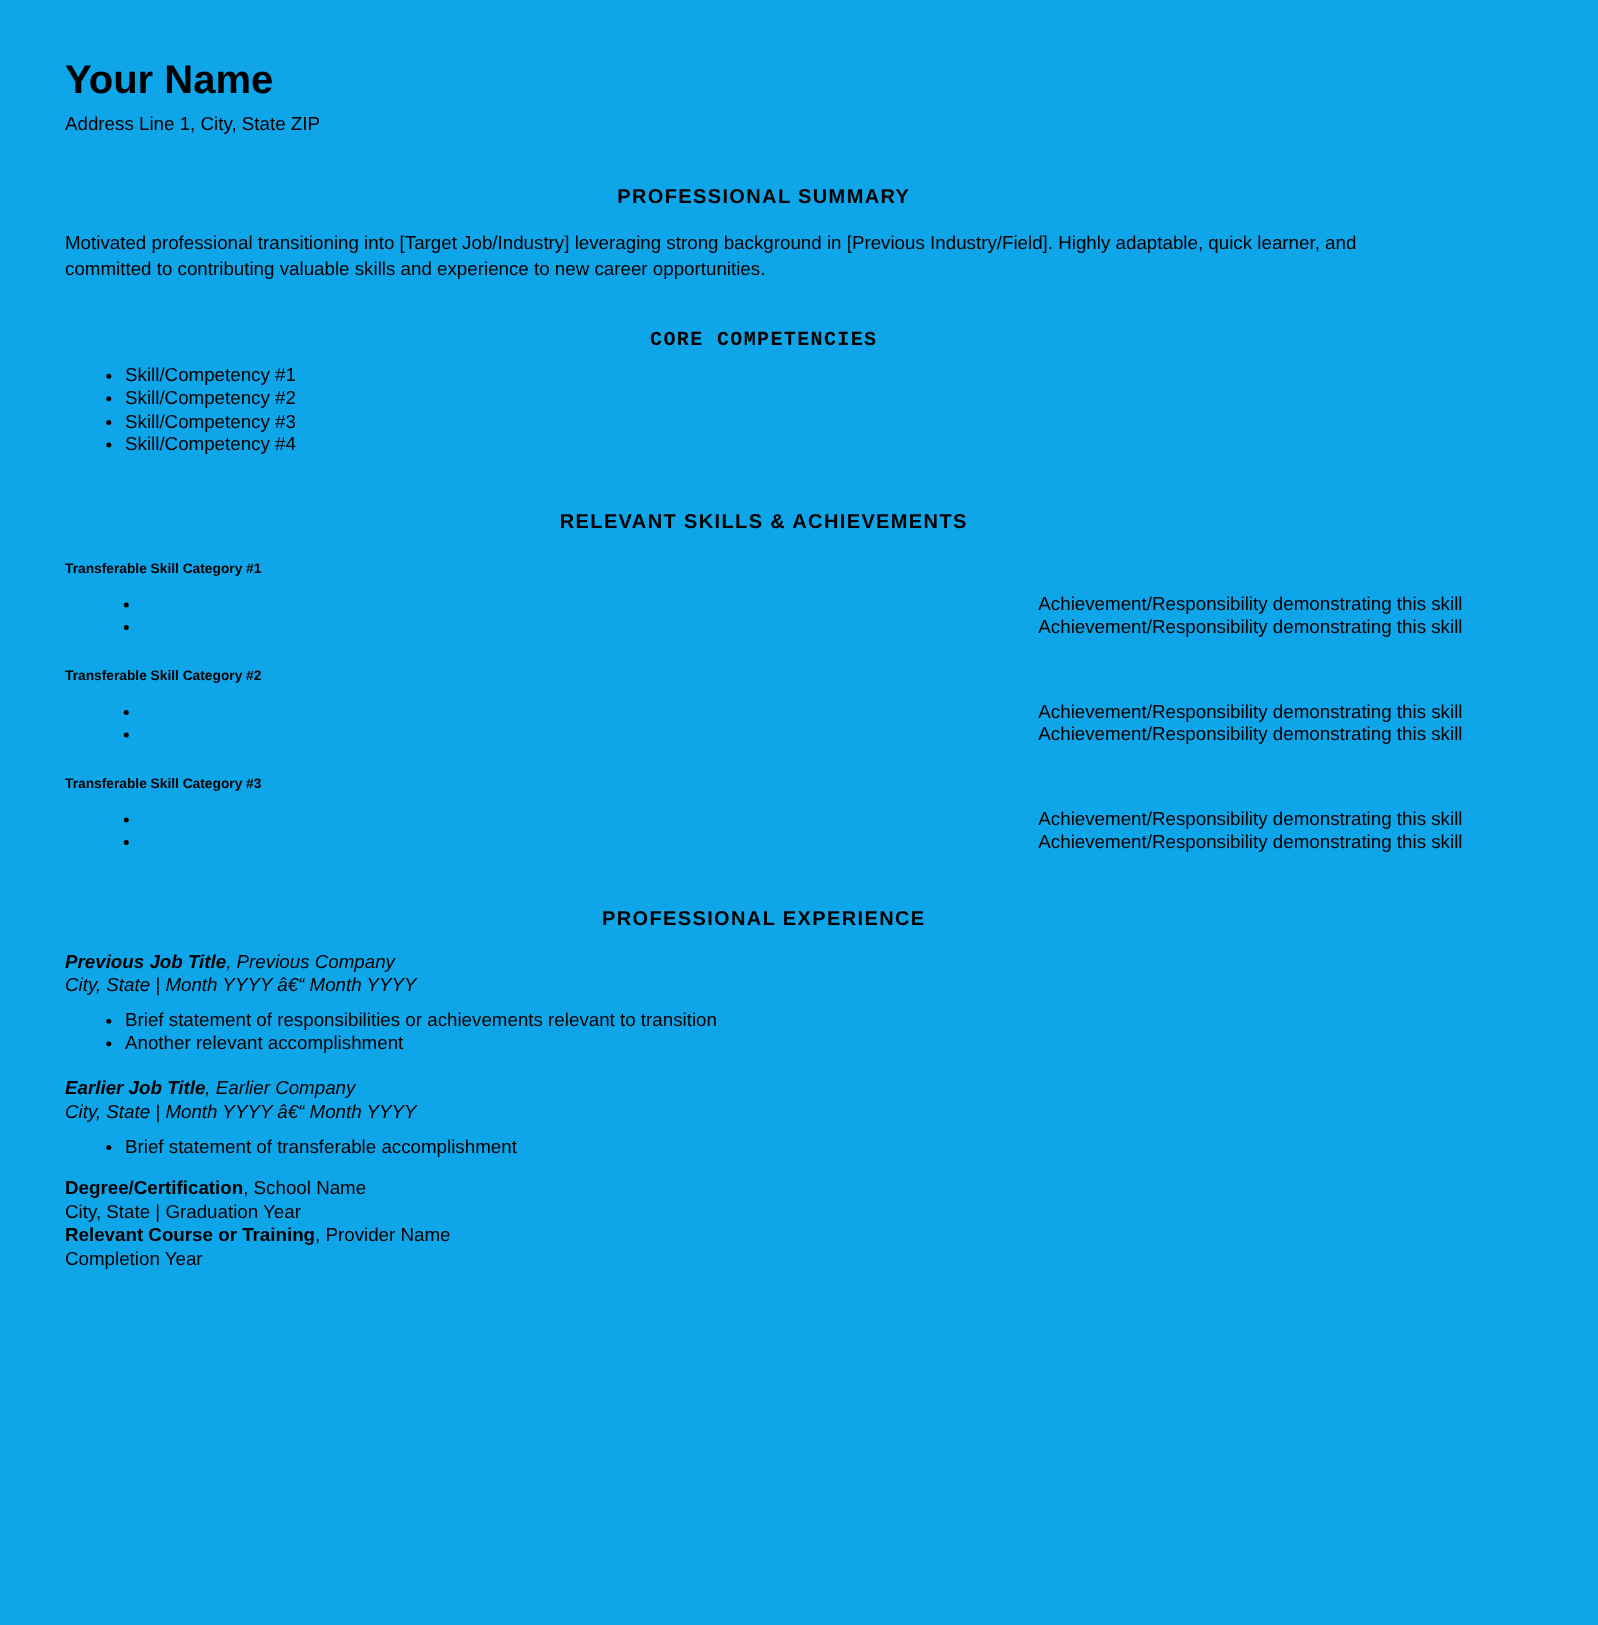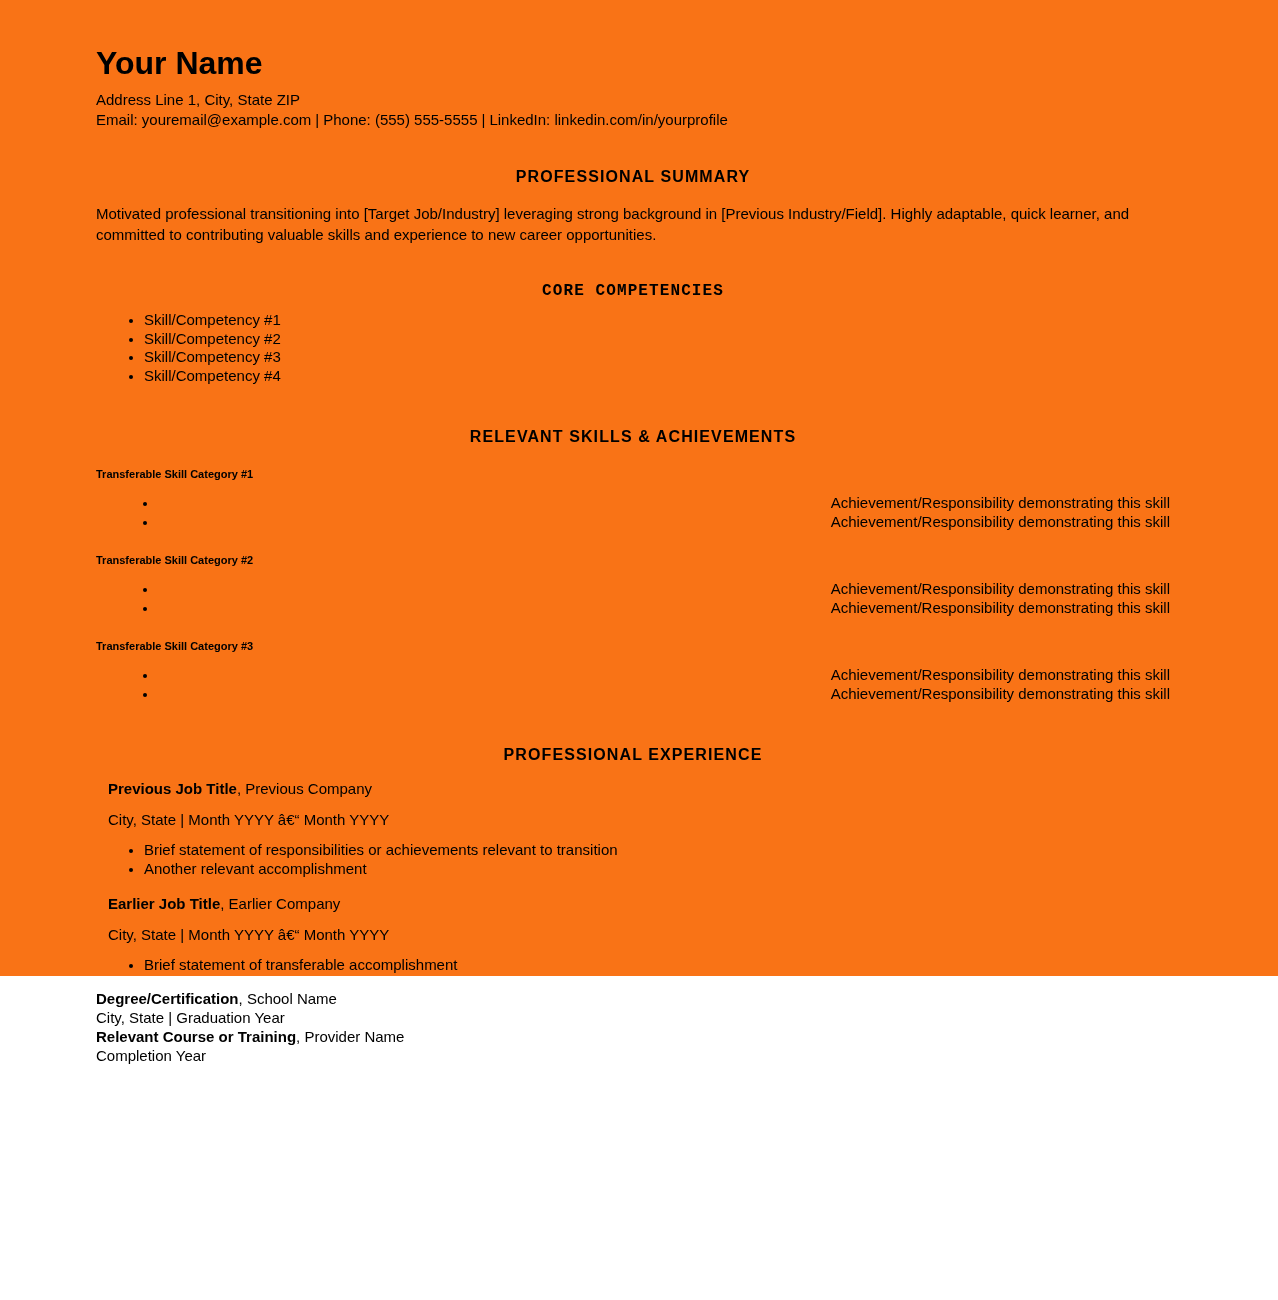--- a/index.html
+++ b/index.html
@@ -11,24 +11,24 @@
   body {
     width: 1278px;
     height: 1300px;
     font-family: "Liberation Sans", sans-serif;
     color: #000000;
     -webkit-font-smoothing: antialiased;
   }
   .page {
     position: relative;
     width: 1278px;
-    height: 976px;
-    background: #f97316;
+    height: 1300px;
+    background: #0ea5e9;
     box-sizing: border-box;
-    padding: 44px 108px 0 96px;
+    padding: 44px 108px 0 52px;
   }
 
   
   .name {
     font-size: 32px;
     font-weight: bold;
     line-height: 38px;
     letter-spacing: 0px;
     margin: 0 0 8px 0;
   }
@@ -95,44 +95,42 @@
   }
   .skillgroup { margin-top: 20px; }
   .skillgroup.first { margin-top: 18px; }
 
   
   .entry { margin-top: 16px; }
   .entry.first { margin-top: 14px; }
   .entry-line {
     font-size: 15px;
     line-height: 19px;
-    margin: 12px;
+    margin: 0;
+    font-style: italic;
   }
   .entry-line b { font-weight: bold; }
 
   
   .edu-block { margin-top: 14px; }
   .edu-line {
     font-size: 15px;
     line-height: 19px;
     margin: 0;
   }
   .edu-line b { font-weight: bold; }
 </style>
 </head>
 <body>
 
 <div class="page">
 
   <div>
     <h1 class="name">Your Name</h1>
     <p class="contact-line">Address Line 1, City, State ZIP</p>
-    <p class="contact-line">
-      <span>Email: youremail@example.com</span><span class="sep">|</span><span>Phone: (555) 555-5555</span><span class="sep">|</span><span>LinkedIn: linkedin.com/in/yourprofile</span>
-    </p>
   </div>
 
   <h2 class="section-heading sec-summary">PROFESSIONAL SUMMARY</h2>
   <p class="summary-text">Motivated professional transitioning into [Target Job/Industry] leveraging strong background in [Previous Industry/Field]. Highly adaptable, quick learner, and committed to contributing valuable skills and experience to new career opportunities.</p>
 
   <h2 class="section-heading sec-core">CORE COMPETENCIES</h2>
   <ul class="bullets">
     <li>Skill/Competency #1</li>
     <li>Skill/Competency #2</li>
     <li>Skill/Competency #3</li>

